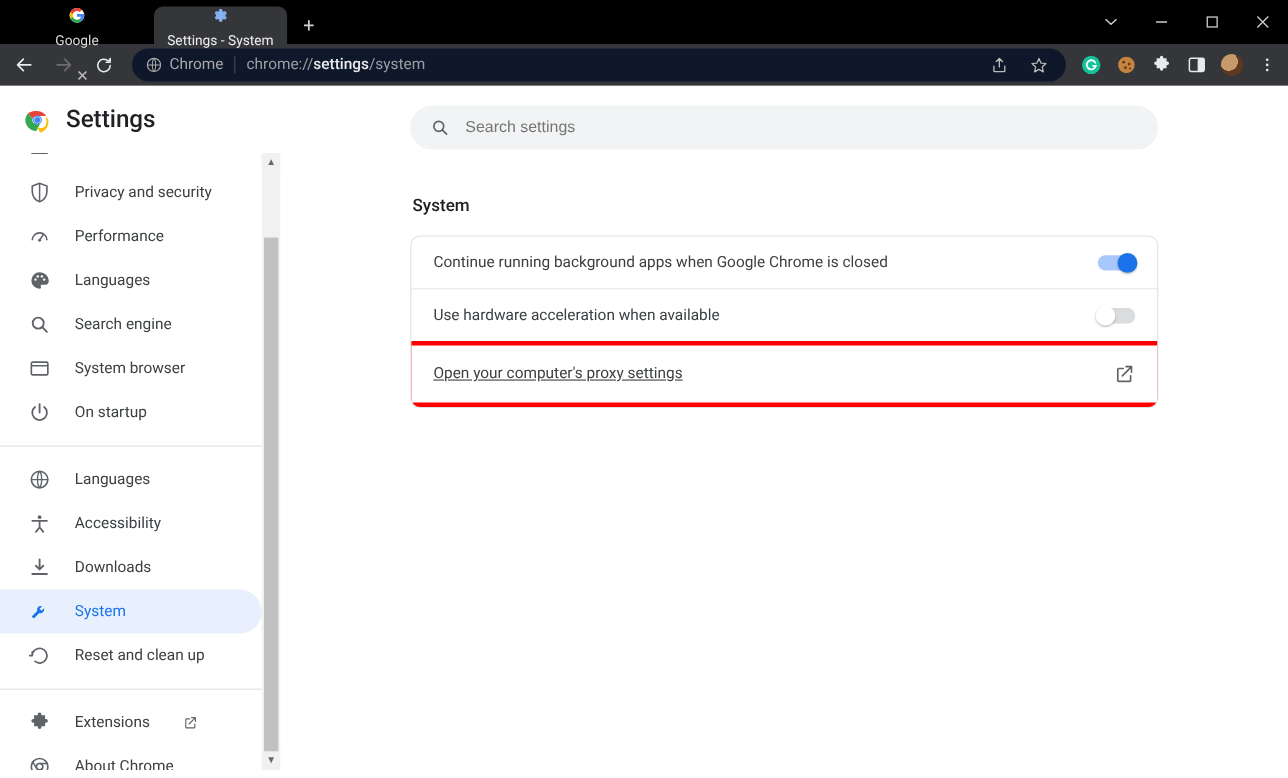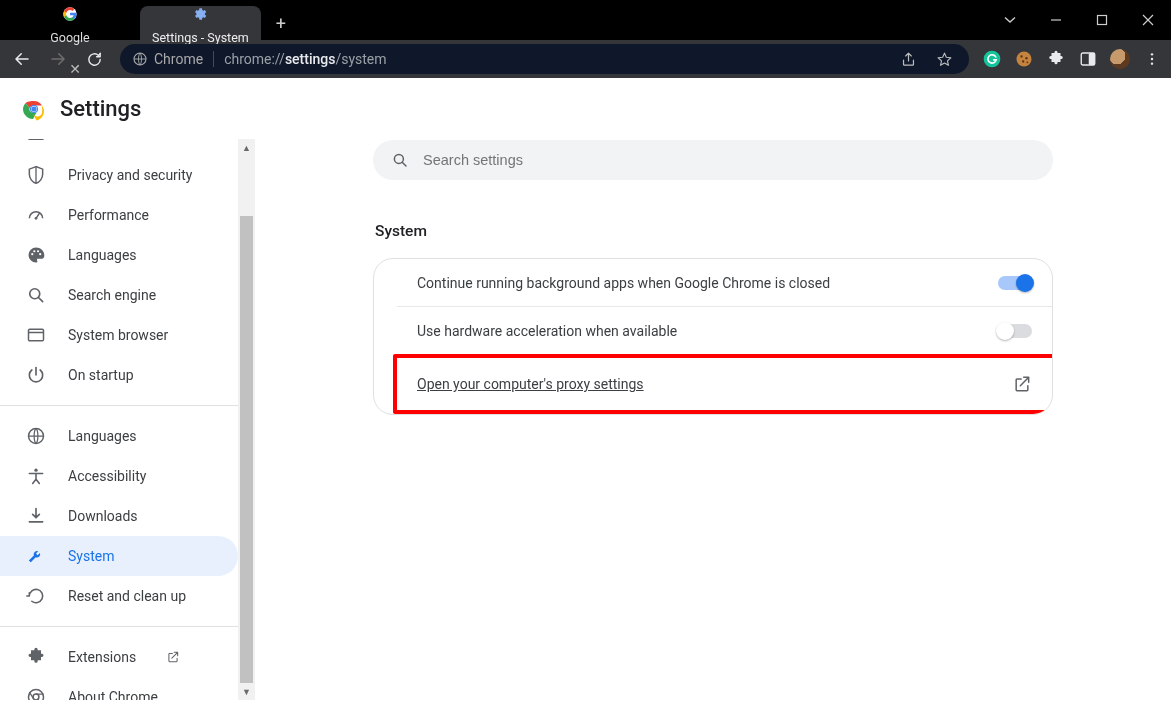--- a/index.html
+++ b/index.html
@@ -48,26 +48,26 @@
   .nav-list { list-style: none; padding: 0 17px 0 0; }
   .nav-item { display: flex; align-items: center; gap: 22px; height: 40px; padding: 0 0 0 26px; color: #3c4043; font-size: 14px; cursor: pointer; border-radius: 0 20px 20px 0; }
   .nav-item.top-stub { height: 16px; padding-left: 26px; }
   .nav-item .nicon { width: 20px; height: 20px; display: flex; align-items: center; justify-content: center; color: #5f6368; }
   .nav-item.selected { background: #e8f0fe; color: #1a73e8; }
   .nav-item.selected .nicon { color: #1a73e8; }
   .nav-sep { height: 1px; background: #e0e0e0; margin: 10px 0 10px 0; }
   .ext-launch { width: 14px; height: 14px; margin-left: 8px; color: #5f6368; }
 
   .main { flex: 1; display: flex; flex-direction: column; align-items: center; padding-top: 18px; }
-  .searchbar { width: 680px; height: 40px; background: #f1f3f4; border-radius: 20px; display: flex; align-items: center; padding: 0 18px; gap: 14px; color: #5f6368; margin-top: 44px; }
+  .searchbar { width: 680px; height: 40px; background: #f1f3f4; border-radius: 20px; display: flex; align-items: center; padding: 0 18px; gap: 14px; color: #5f6368; }
   .searchbar input { border: none; background: transparent; outline: none; font-size: 14.5px; color: #3c4043; width: 100%; }
 
   .section { width: 680px; margin-top: 42px; }
   .section h2 { font-size: 15.5px; font-weight: 500; color: #202124; margin: 0 0 18px 2px; }
-  .card { border: 1px solid #e0e0e0; border-radius: 20px; overflow: hidden; background: #fff; padding-left: 23px; }
+  .card { border: 1px solid #e0e0e0; border-radius: 9px; overflow: hidden; background: #fff; }
   .row { display: flex; align-items: center; justify-content: space-between; padding: 0 20px; min-height: 48px; font-size: 14px; color: #3c4043; border-bottom: 1px solid #e8e8e8; cursor: default; }
   .row:last-child { border-bottom: none; }
   .row.clickable { cursor: pointer; }
   .row.final { min-height: 52px; text-decoration: underline; }
 
   .highlight-box { border: 4px solid #ff0000; border-radius: 2px; margin: -1px -4px 0 -4px; }
 
   
   .toggle { width: 34px; height: 14px; border-radius: 10px; position: relative; }
   .toggle .knob { width: 18px; height: 18px; border-radius: 50%; position: absolute; top: -2px; box-shadow: 0 1px 2px rgba(0,0,0,.3); }

